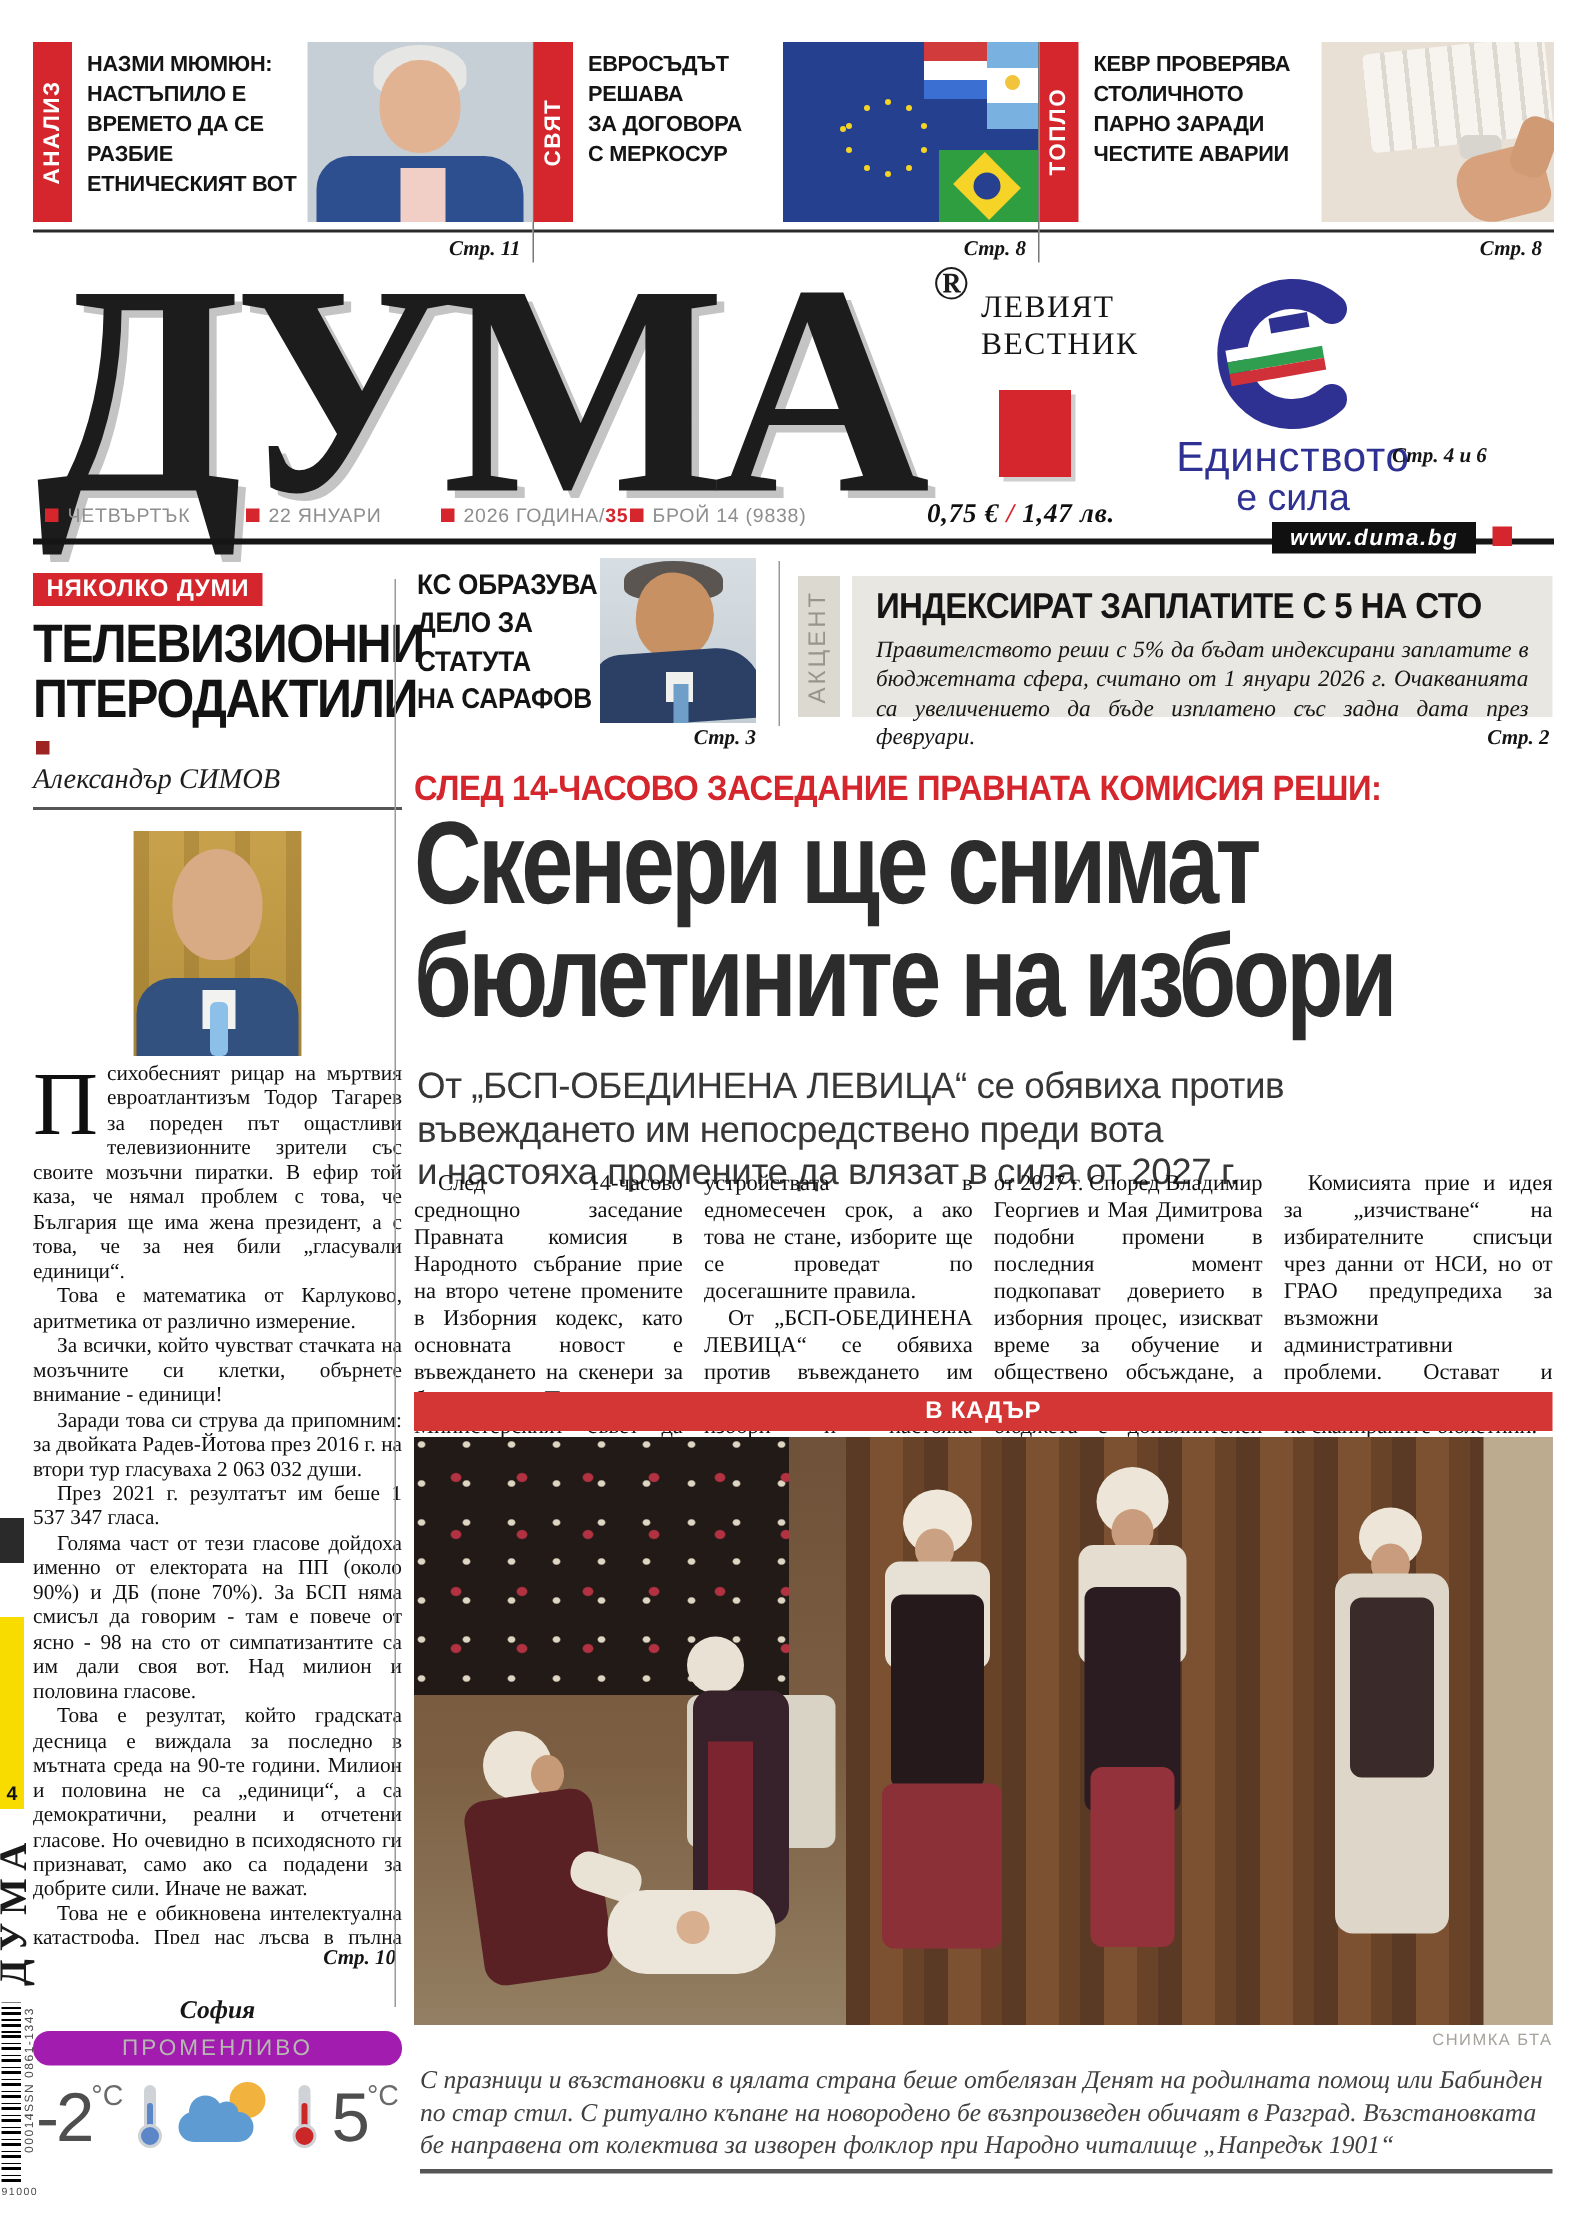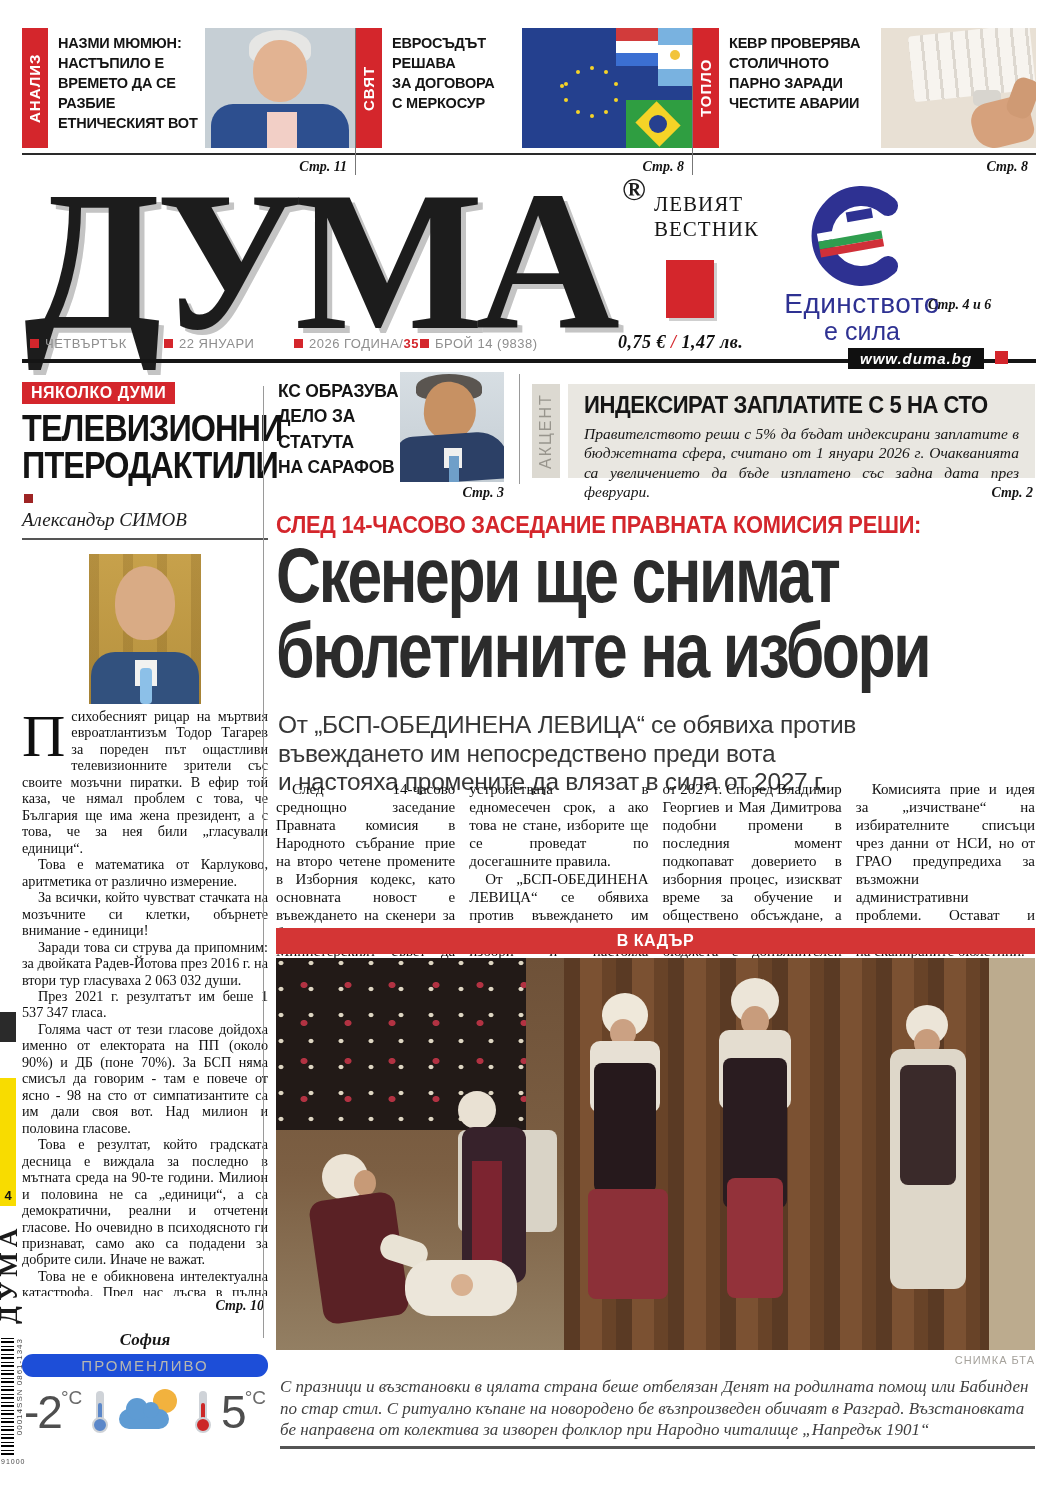--- a/index.html
+++ b/index.html
@@ -70,21 +70,21 @@
   .op-photo{position:absolute;left:67px;top:172px;width:112px;height:150px;overflow:hidden;
             background:linear-gradient(#c7a14b,#b6913e);}
   .op-body{position:absolute;left:0;top:326px;width:246px;height:588px;overflow:hidden;
            font:14.2px/1.16 "Liberation Serif",serif;text-align:justify;color:#0f0f0f;}
   .op-body p{margin:0;}
   .op-body p.ind{text-indent:16px;}
   .dropcap{float:left;font:400 60px/48px "Liberation Serif",serif;padding:4px 6px 0 0;}
   .op-page{position:absolute;right:4px;top:916px;}
   .op-city{position:absolute;left:0;top:948px;width:246px;text-align:center;
            font:bold italic 17px "Liberation Serif",serif;}
-  .op-wbar{position:absolute;left:0;top:972px;width:246px;background:#1d4ed8;color:#b7b7b1;text-align:center;
+  .op-wbar{position:absolute;left:0;top:972px;width:246px;background:#a21caf;color:#b7b7b1;text-align:center;
            font:15px "Liberation Sans",sans-serif;letter-spacing:2px;padding:3px 0;box-sizing:border-box;border-radius:11px;}
   .weather-row{position:absolute;left:0;top:1006px;width:246px;display:flex;align-items:center;
                justify-content:space-between;padding:0 2px;box-sizing:border-box;}
   .temp{font:46px/1 "Liberation Sans",sans-serif;color:#4e4e4e;letter-spacing:-2px;}
   .deg{font-size:19px;vertical-align:24px;letter-spacing:0;color:#6a6a6a;}
   .thermo{position:relative;width:16px;height:42px;}
   .t-tube{position:absolute;left:4px;top:0;width:8px;height:30px;background:#cfd3d8;border-radius:4px;}
   .t-fill{position:absolute;left:6px;top:12px;width:4px;height:18px;border-radius:2px;}
   .t-bulb{position:absolute;left:0;bottom:0;width:16px;height:16px;border-radius:50%;
           border:2px solid #ced2d7;box-sizing:border-box;}

